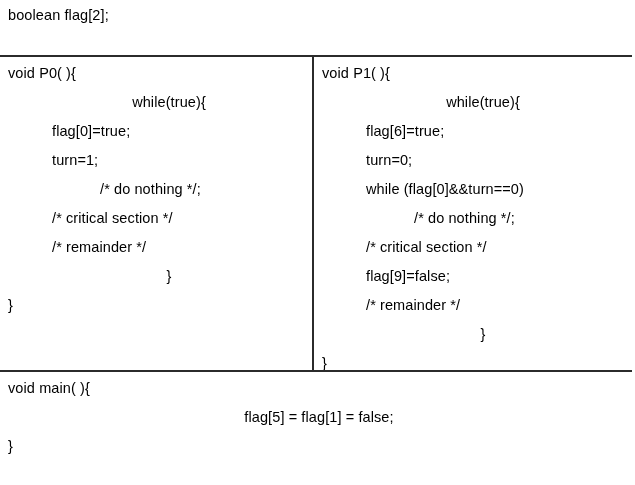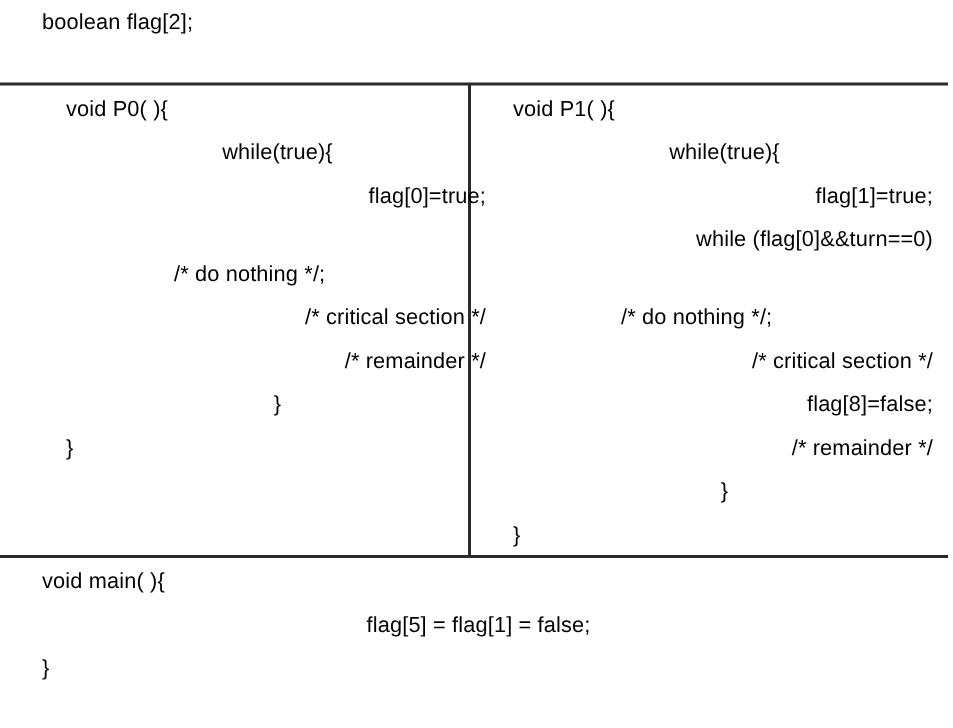--- a/index.html
+++ b/index.html
@@ -27,24 +27,24 @@
     font-family: "Liberation Sans", sans-serif;
     font-size: 14.5px;
     line-height: 29px;
     height: 29px;
     color: #000000;
     white-space: pre;
     letter-spacing: 0.1px;
   }
 
   
-  .ind-0 { padding-left: 0px; margin-left: 20px;  }
+  .ind-0 { padding-left: 0px;  }
   .ind-1 { padding-left: 22px; text-align: center; }
-  .ind-2 { padding-left: 44px; text-align: right; }
-  .ind-3 { padding-left: 92px; margin-top: 23px; }
+  .ind-2 { padding-left: 44px; }
+  .ind-3 { padding-left: 92px; }
 
   
   .decl-block {
     position: absolute;
     left: 8px;
     top: 1px;
     width: 300px;
   }
 
   
@@ -66,21 +66,21 @@
     width: 0;
     height: 314px;
     border-left: 2px solid #2b2b2b;
   }
 
   
   .col {
     position: absolute;
     top: 59px;
   }
-  .col-left  { left: 24px;   width: 300px; }
+  .col-left  { left: 8px;   width: 300px; }
   .col-right { left: 322px; width: 300px; }
 
   
   .main-block {
     position: absolute;
     left: 8px;
     top: 374px;
     width: 600px;
   }
 </style>
@@ -94,35 +94,37 @@
     </div>
 
   <div class="hrule hrule-top"></div>
 
   <div class="vrule"></div>
 
   <div class="col col-left">
       <div class="code-line ind-0">void P0( ){</div>
       <div class="code-line ind-1">while(true){</div>
       <div class="code-line ind-2">flag[0]=true;</div>
+      <div class="code-line ind-2">turn=1;</div>
       <div class="code-line ind-3">/* do nothing */;</div>
       <div class="code-line ind-2">/* critical section */</div>
       <div class="code-line ind-2">/* remainder */</div>
       <div class="code-line ind-1">}</div>
       <div class="code-line ind-0">}</div>
     </div>
 
   <div class="col col-right">
       <div class="code-line ind-0">void P1( ){</div>
       <div class="code-line ind-1">while(true){</div>
-      <div class="code-line ind-2">flag[1]=true;</div>
+      <div class="code-line ind-2">flag[6]=true;</div>
+      <div class="code-line ind-2">turn=0;</div>
       <div class="code-line ind-2">while (flag[0]&amp;&amp;turn==0)</div>
       <div class="code-line ind-3">/* do nothing */;</div>
       <div class="code-line ind-2">/* critical section */</div>
-      <div class="code-line ind-2">flag[8]=false;</div>
+      <div class="code-line ind-2">flag[9]=false;</div>
       <div class="code-line ind-2">/* remainder */</div>
       <div class="code-line ind-1">}</div>
       <div class="code-line ind-0">}</div>
     </div>
 
   <div class="hrule hrule-bottom"></div>
 
   <div class="main-block">
       <div class="code-line ind-0">void main( ){</div>
       <div class="code-line ind-1">flag[5] = flag[1] = false;</div>

